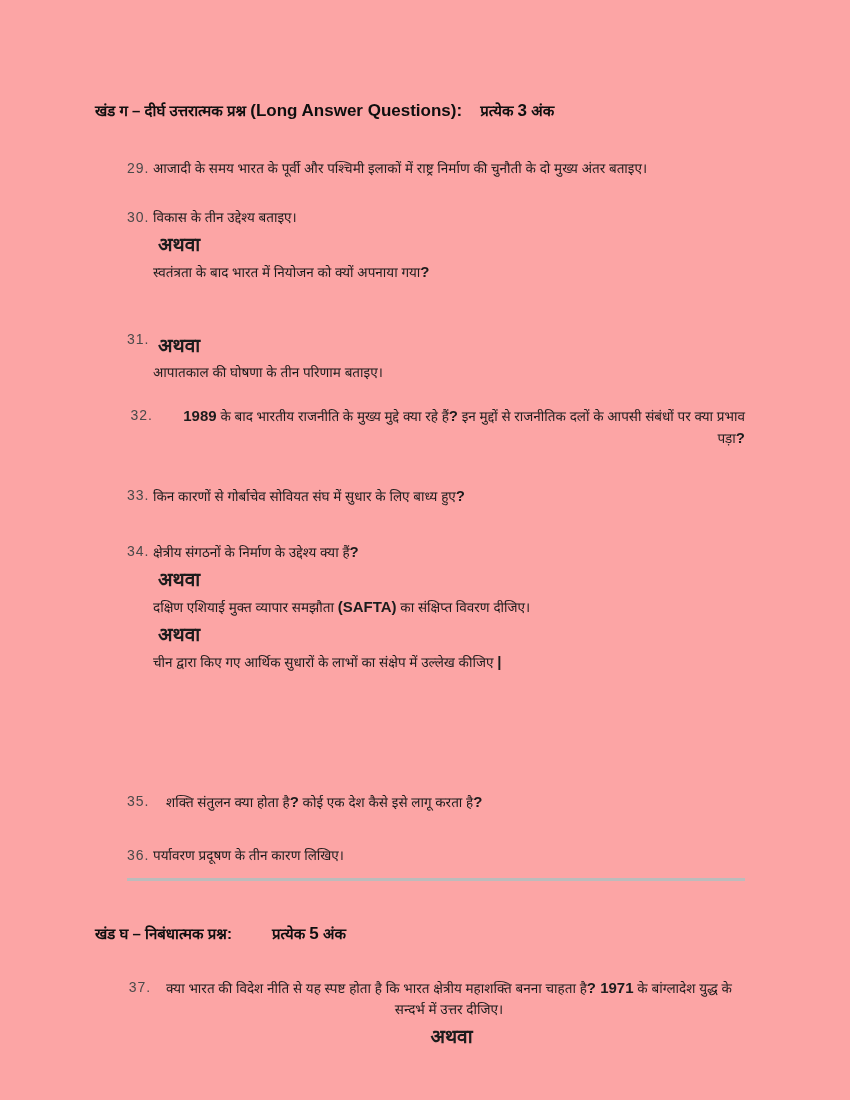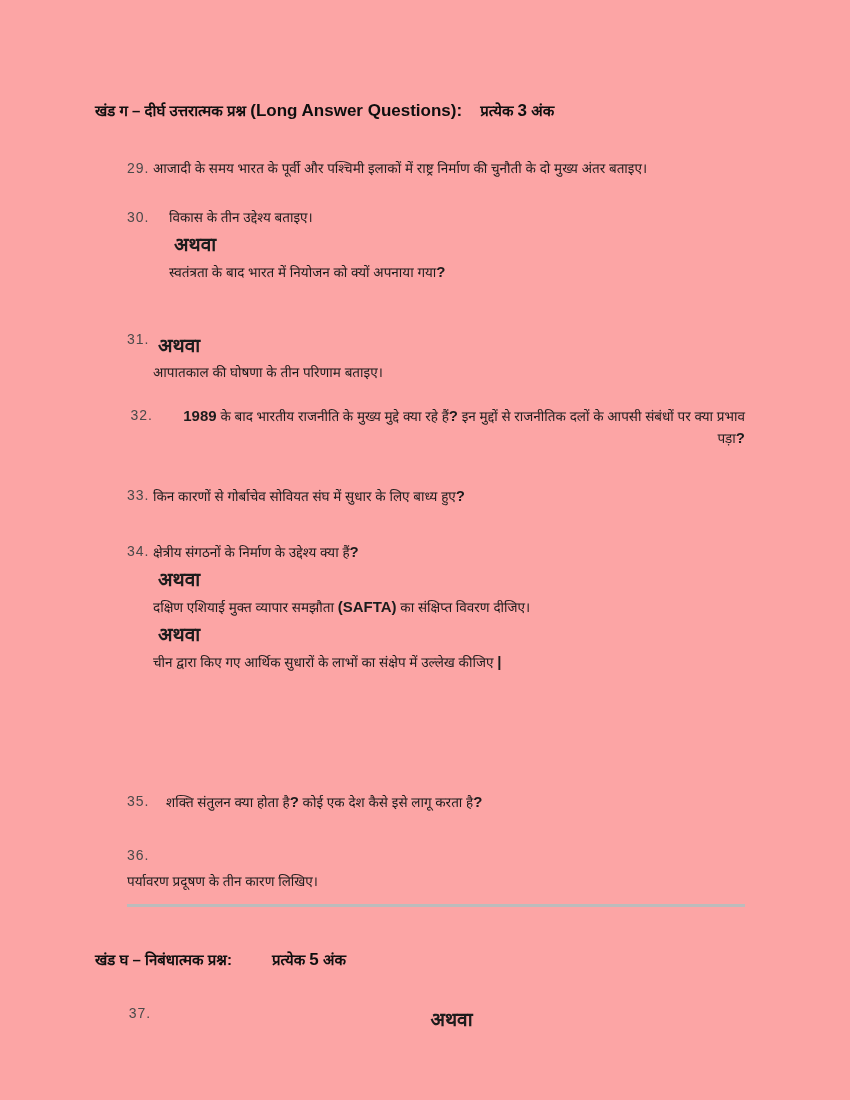--- a/index.html
+++ b/index.html
@@ -64,27 +64,27 @@
   }
   .or-label {
     font-weight: bold;
     font-size: 19px;
     padding-left: 5px;
     margin: 6px 0;
   }
 
   
   .questions-c > .question:nth-child(1) { margin-bottom: 28px; }
-  .questions-c > .question:nth-child(2) { margin-bottom: 46px; gap: 16px; }
+  .questions-c > .question:nth-child(2) { margin-bottom: 46px; }
   .questions-c > .question:nth-child(3) { margin-bottom: 22px; }
   .questions-c > .question:nth-child(4) { margin-bottom: 36px; text-align: right; }
   .questions-c > .question:nth-child(5) { margin-bottom: 34px; }
   .questions-c > .question:nth-child(6) { margin-bottom: 118px; }
   .questions-c > .question:nth-child(7) { margin-bottom: 32px; gap: 13px; }
-  .questions-c > .question:nth-child(8) { margin-bottom: 12px; flex-direction: column; }
+  .questions-c > .question:nth-child(8) { margin-bottom: 12px; }
 
   .questions-d > .question { margin-bottom: 24px; text-align: center; }
 
   .divider {
     height: 3px;
     background: #bcbcbc;
     margin: 0 0 42px 32px;
   }
 </style>
 </head>
@@ -164,18 +164,19 @@
     <span class="h-hi">खंड  घ – निबंधात्मक प्रश्न:</span>
     <span class="h-hi gap-d">प्रत्येक</span>
     <span class="h-marks">5</span>
     <span class="h-hi">अंक</span>
   </div>
 
   <div class="questions questions-d">
       <div class="question">
         <span class="q-num">37.</span>
         <div class="q-body">
+          <div class="q-line"><span class="seg-hi">क्या भारत की विदेश नीति से यह स्पष्ट होता है कि भारत क्षेत्रीय महाशक्ति बनना चाहता है</span><span class="seg-en">? 1971</span><span class="seg-hi"> के बांग्लादेश युद्ध के सन्दर्भ में उत्तर दीजिए।</span></div>
           <div class="or-label">अथवा</div>
         </div>
       </div>
     </div>
 
 </div>
 
 </body></html>

